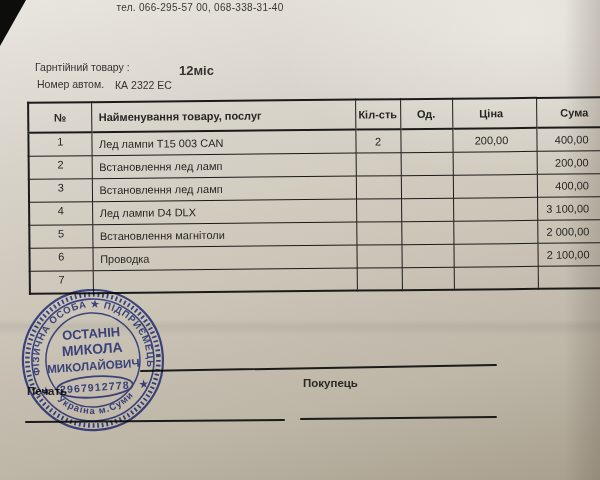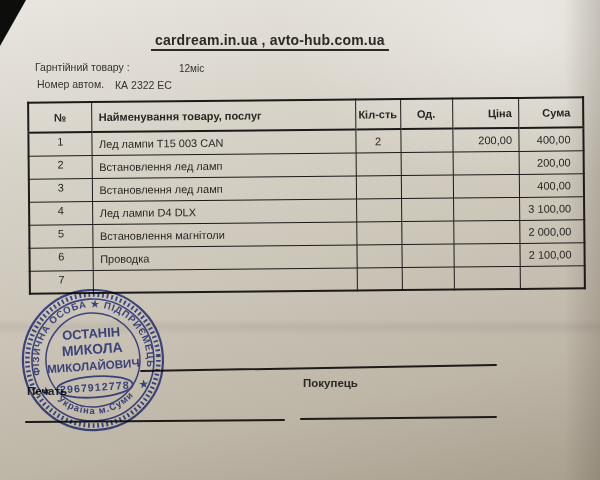--- a/index.html
+++ b/index.html
@@ -19,41 +19,41 @@
     background:#0d0d0c; clip-path:polygon(0 0, 26px 0, 0 46px);
   }
 
   .abs { position:absolute; }
   .lbl { color:#35332f; }
 
   .phone { left:0; top:2px; width:400px; text-align:center; font-size:10px; letter-spacing:0.3px; color:#3a3834; }
   .sites { left:151px; top:32px; font-size:14px; font-weight:bold; letter-spacing:0.2px;
            color:#2c2a27; border-bottom:2px solid #2c2a27; padding:0 4px 1px 4px; }
   .warranty-label { left:35px; top:61px; font-size:10.5px; }
-  .warranty-value { left:179px; top:63px; font-size:10px; }
+  .warranty-value { left:179px; top:63px; font-size:13px;font-weight:bold; }
   .car-label { left:37px; top:78px; font-size:10.5px; }
   .car-value { left:115px; top:79px; font-size:10.5px; }
 
   table.invoice {
     position:absolute; left:28px; top:99px; width:537px;
     border-collapse:collapse; table-layout:fixed;
     transform:rotate(-0.55deg);
     color:#262522;
   }
   table.invoice th, table.invoice td {
     border:1.6px solid #1c1b19; font-size:11px; overflow:hidden; white-space:nowrap;
   }
   table.invoice { border:2.5px solid #1c1b19; }
   table.invoice thead th { height:30px; font-weight:bold; border-bottom-width:2px; }
   table.invoice tbody td { height:23px; }
   .col-num   { width:63px;  text-align:center; }
   .col-name  { width:264px; text-align:left; padding-left:7px; }
   .col-qty   { width:45px;  text-align:center; }
   .col-unit  { width:52px;  text-align:center; }
-  .col-price { width:66px;  text-align:right; padding-right:6px; }
+  .col-price { width:84px;  text-align:center; padding-right:6px; }
   .col-sum   { width:65px;  text-align:right; padding-right:12px; font-size:11.5px; }
   tbody .col-num { vertical-align:top; padding-top:2px; }
 
   .totals { left:420px; top:306px; width:138px; display:flex; justify-content:space-between;
             font-size:12px; font-weight:bold; color:#2a2824; }
 
   .sig-line { position:absolute; height:2px; background:#1c1b19; border-radius:1px; }
   .line-a       { left:140px; top:367px; width:357px; transform:rotate(-1.0deg); }
   .line-b-left  { left:25px;  top:420px; width:260px; transform:rotate(-0.4deg); }
   .line-b-right { left:300px; top:417px; width:197px; transform:rotate(-0.55deg); }
@@ -66,21 +66,21 @@
     mix-blend-mode:multiply; transform:rotate(-4deg); opacity:0.92;
   }
   svg.stamp text { font-family:"Liberation Sans", sans-serif; font-weight:bold; }
 </style>
 </head>
 <body>
 
 <div class="photo">
   <div class="corner-shadow"></div>
 
-  <div class="abs sites">cardream.in.ua , avto-hub.com.ua</div>
+  <div class="abs phone lbl">тел. 066-295-57 00, 068-338-31-40</div>
   <div class="abs warranty-label lbl">Гарнтійний товару :</div>
   <div class="abs warranty-value lbl">12міс</div>
   <div class="abs car-label lbl">Номер автом.</div>
   <div class="abs car-value lbl">КА 2322 ЕС</div>
 
   <table class="invoice">
     <thead>
       <tr>
         <th class="col-num">№</th>
         <th class="col-name">Найменування товару, послуг</th>

